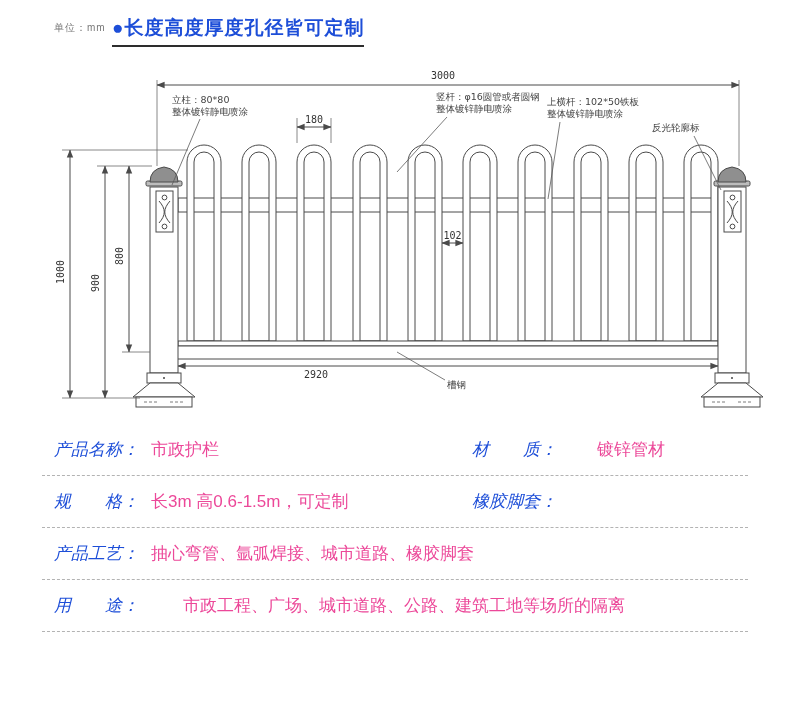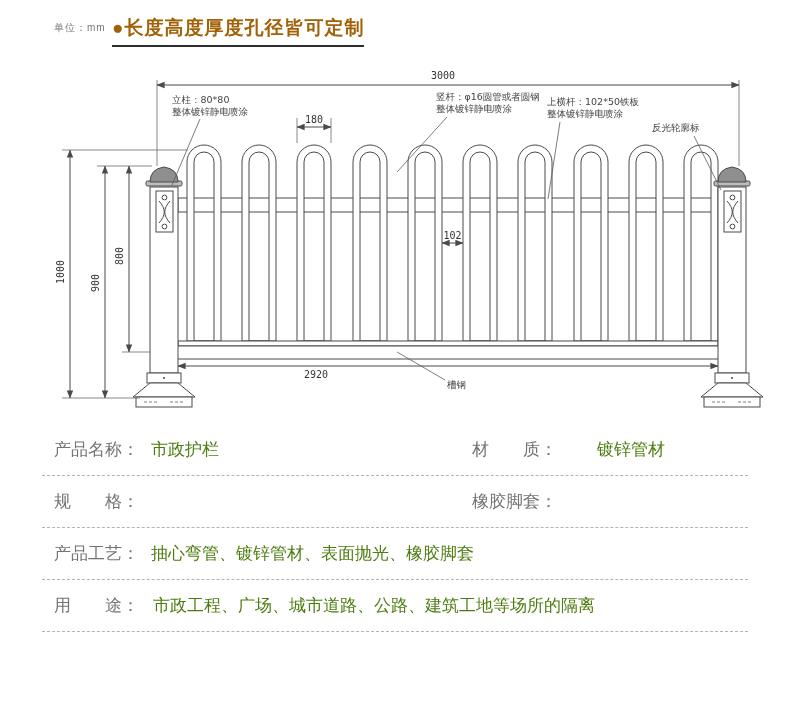--- a/index.html
+++ b/index.html
@@ -1,38 +1,38 @@
 <!DOCTYPE html>
 <html><head>
 <meta charset="utf-8">
 <style>
   html,body{margin:0;padding:0;background:#fff;}
   .page{position:relative;width:790px;height:706px;background:#fff;overflow:hidden;
         font-family:"Liberation Sans","DejaVu Sans",sans-serif;border-radius:20px;}
   .unit{position:absolute;left:54px;top:21px;font-size:10px;color:#777;letter-spacing:1px;}
-  .title{position:absolute;left:112px;top:15px;font-size:19px;font-weight:bold;color:#a16207;
+  .title{position:absolute;left:112px;top:15px;font-size:19px;font-weight:bold;color:#1d4ed8;
          border-bottom:2px solid #2d2d2d;padding-bottom:4px;letter-spacing:1px;}
   svg.draw{position:absolute;left:0;top:40px;}
   
   .ln{stroke:#4a4a4a;stroke-width:1;fill:none;}
   .part{stroke:#4a4a4a;stroke-width:1;fill:#fff;}
   .hoop{stroke:#4a4a4a;stroke-width:1;fill:#fff;fill-rule:evenodd;}
   .dimln{stroke:#4a4a4a;stroke-width:1;fill:none;}
   .extln{stroke:#6a6a6a;stroke-width:.8;fill:none;}
   .ldr{stroke:#5a5a5a;stroke-width:.8;fill:none;}
   .dimtx{fill:#333;font-size:10px;font-family:"DejaVu Sans Mono","Liberation Mono",monospace;}
   .lbl{fill:#444;font-size:9.5px;font-family:"DejaVu Sans","Liberation Sans",sans-serif;}
   .dash{stroke:#5a5a5a;stroke-width:.8;stroke-dasharray:3,2;}
   
   .specs{position:absolute;left:42px;top:424px;width:706px;font-size:17px;color:#4d4d4d;}
   .srow{position:relative;height:52px;display:flex;align-items:center;
         border-bottom:1px dashed #b3b3b3;padding-left:12px;box-sizing:border-box;}
-  .slabel{color:#737373;font-weight:500;white-space:pre;}
-  .svalue{margin-left:12px;color:#4d7c0f;}
-  .svalue.wide{margin-left:14px;text-align:center;}
+  .slabel{color:#1d4ed8;font-weight:500;white-space:pre;font-style:italic;}
+  .svalue{margin-left:12px;color:#ec4899;}
+  .svalue.wide{margin-left:44px;text-align:center;}
   .c2{position:absolute;left:430px;top:0;height:100%;display:flex;align-items:center;gap:28px;}
 </style>
 </head>
 <body>
 
 <div class="page">
 
   <div class="unit">单位：mm</div>
   <div class="title">●长度高度厚度孔径皆可定制</div>
 
@@ -140,26 +140,27 @@
     <div class="srow">
       <span class="slabel">产品名称：</span>
         <span class="svalue">市政护栏</span>
       <span class="c2">
           <span class="slabel">材　　质：</span>
           <span class="svalue">镀锌管材</span>
         </span>
     </div>
     <div class="srow">
       <span class="slabel">规　　格：</span>
+        <span class="svalue">长3m 高0.6-1.5m，可定制</span>
       <span class="c2">
           <span class="slabel">橡胶脚套：</span>
         </span>
     </div>
     <div class="srow">
       <span class="slabel">产品工艺：</span>
-        <span class="svalue">抽心弯管、镀锌管材、表面抛光、橡胶脚套</span>
+        <span class="svalue">抽心弯管、氩弧焊接、城市道路、橡胶脚套</span>
     </div>
     <div class="srow">
       <span class="slabel">用　　途：</span>
         <span class="svalue wide">市政工程、广场、城市道路、公路、建筑工地等场所的隔离</span>
     </div>
   </div>
 </div>
 
 </body></html>

